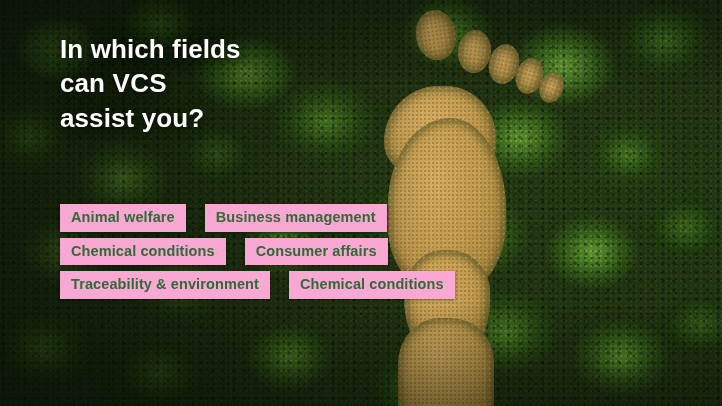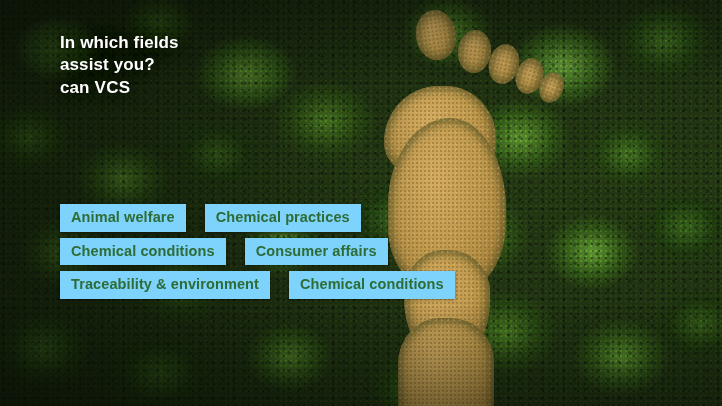--- a/index.html
+++ b/index.html
@@ -101,30 +101,30 @@
     background:
       linear-gradient(90deg, rgba(6,12,4,.62) 0%, rgba(6,12,4,.40) 24%, rgba(6,12,4,.10) 46%, rgba(6,12,4,0) 60%),
       linear-gradient(180deg, rgba(6,12,4,.34) 0%, rgba(6,12,4,0) 22%, rgba(6,12,4,0) 74%, rgba(6,12,4,.40) 100%);
   }
 
   
   .content{position:absolute;inset:0;}
 
   .headline{
     position:absolute;left:60px;top:32px;width:340px;
-    color:#ffffff;font-size:17px;line-height:1.32;font-weight:600;
+    color:#ffffff;font-size:26px;line-height:1.32;font-weight:600;
     letter-spacing:.1px;
     text-shadow:0 1px 6px rgba(0,0,0,.55), 0 0 18px rgba(0,0,0,.35);
   }
   .headline .strong{font-weight:800;letter-spacing:.4px;}
 
   .chips{position:absolute;left:60px;top:204px;width:560px;}
   .chip-row{display:flex;align-items:flex-start;gap:19px;margin-bottom:6px;}
   .chip{
-    background:#7dd3fc;color:#2e6b35;
+    background:#f9a8d4;color:#2e6b35;
     font-size:14.5px;font-weight:700;letter-spacing:.1px;
     padding:5px 11px 6px 11px;line-height:1.15;white-space:nowrap;
     box-shadow:0 1px 3px rgba(0,0,0,.38);
   }
 </style>
 </head>
 <body>
 
 <div class="stage">
 
@@ -145,28 +145,28 @@
     <div class="soil arch"></div>
     <div class="soil heel"></div>
   </div>
 
   <div class="vignette"></div>
 
   <div class="content">
 
     <div class="headline">
       <div>In which fields</div>
+      <div><span>can </span><span class="strong">VCS</span></div>
       <div>assist you?</div>
-      <div><span>can </span><span class="strong">VCS</span></div>
     </div>
 
     <div class="chips">
       <div class="chip-row">
         <div class="chip">Animal welfare</div>
-        <div class="chip">Chemical practices</div>
+        <div class="chip">Business management</div>
       </div>
       <div class="chip-row">
         <div class="chip">Chemical conditions</div>
         <div class="chip">Consumer affairs</div>
       </div>
       <div class="chip-row">
         <div class="chip">Traceability &amp; environment</div>
         <div class="chip">Chemical conditions</div>
       </div>
     </div>

